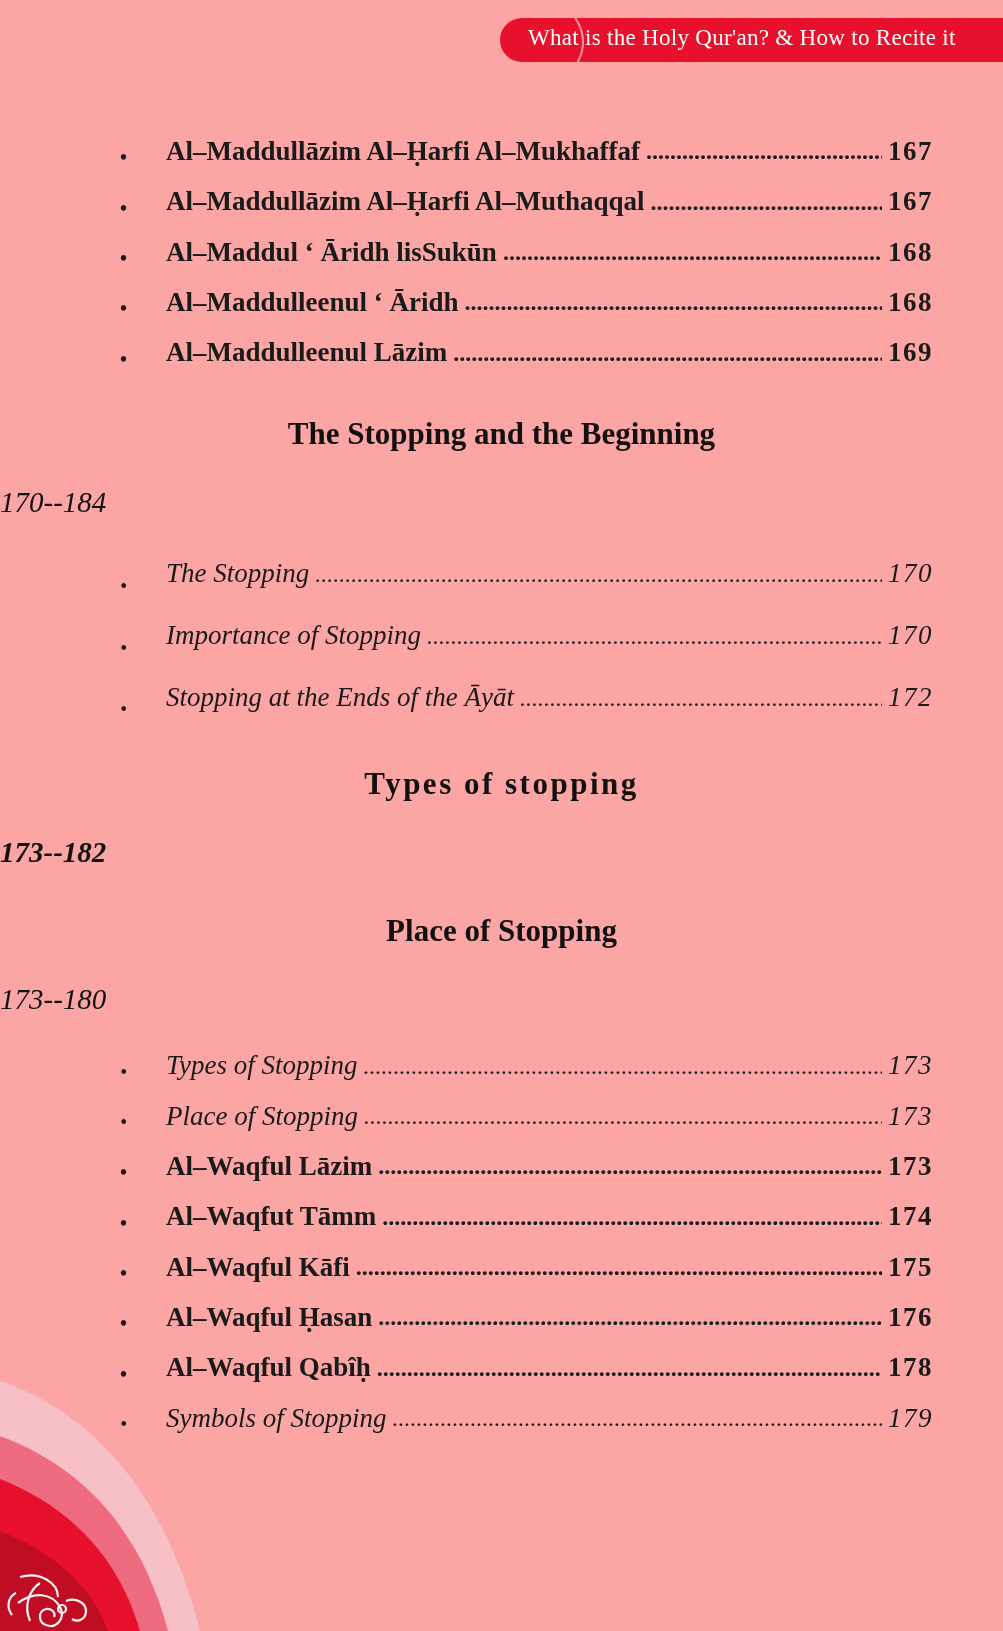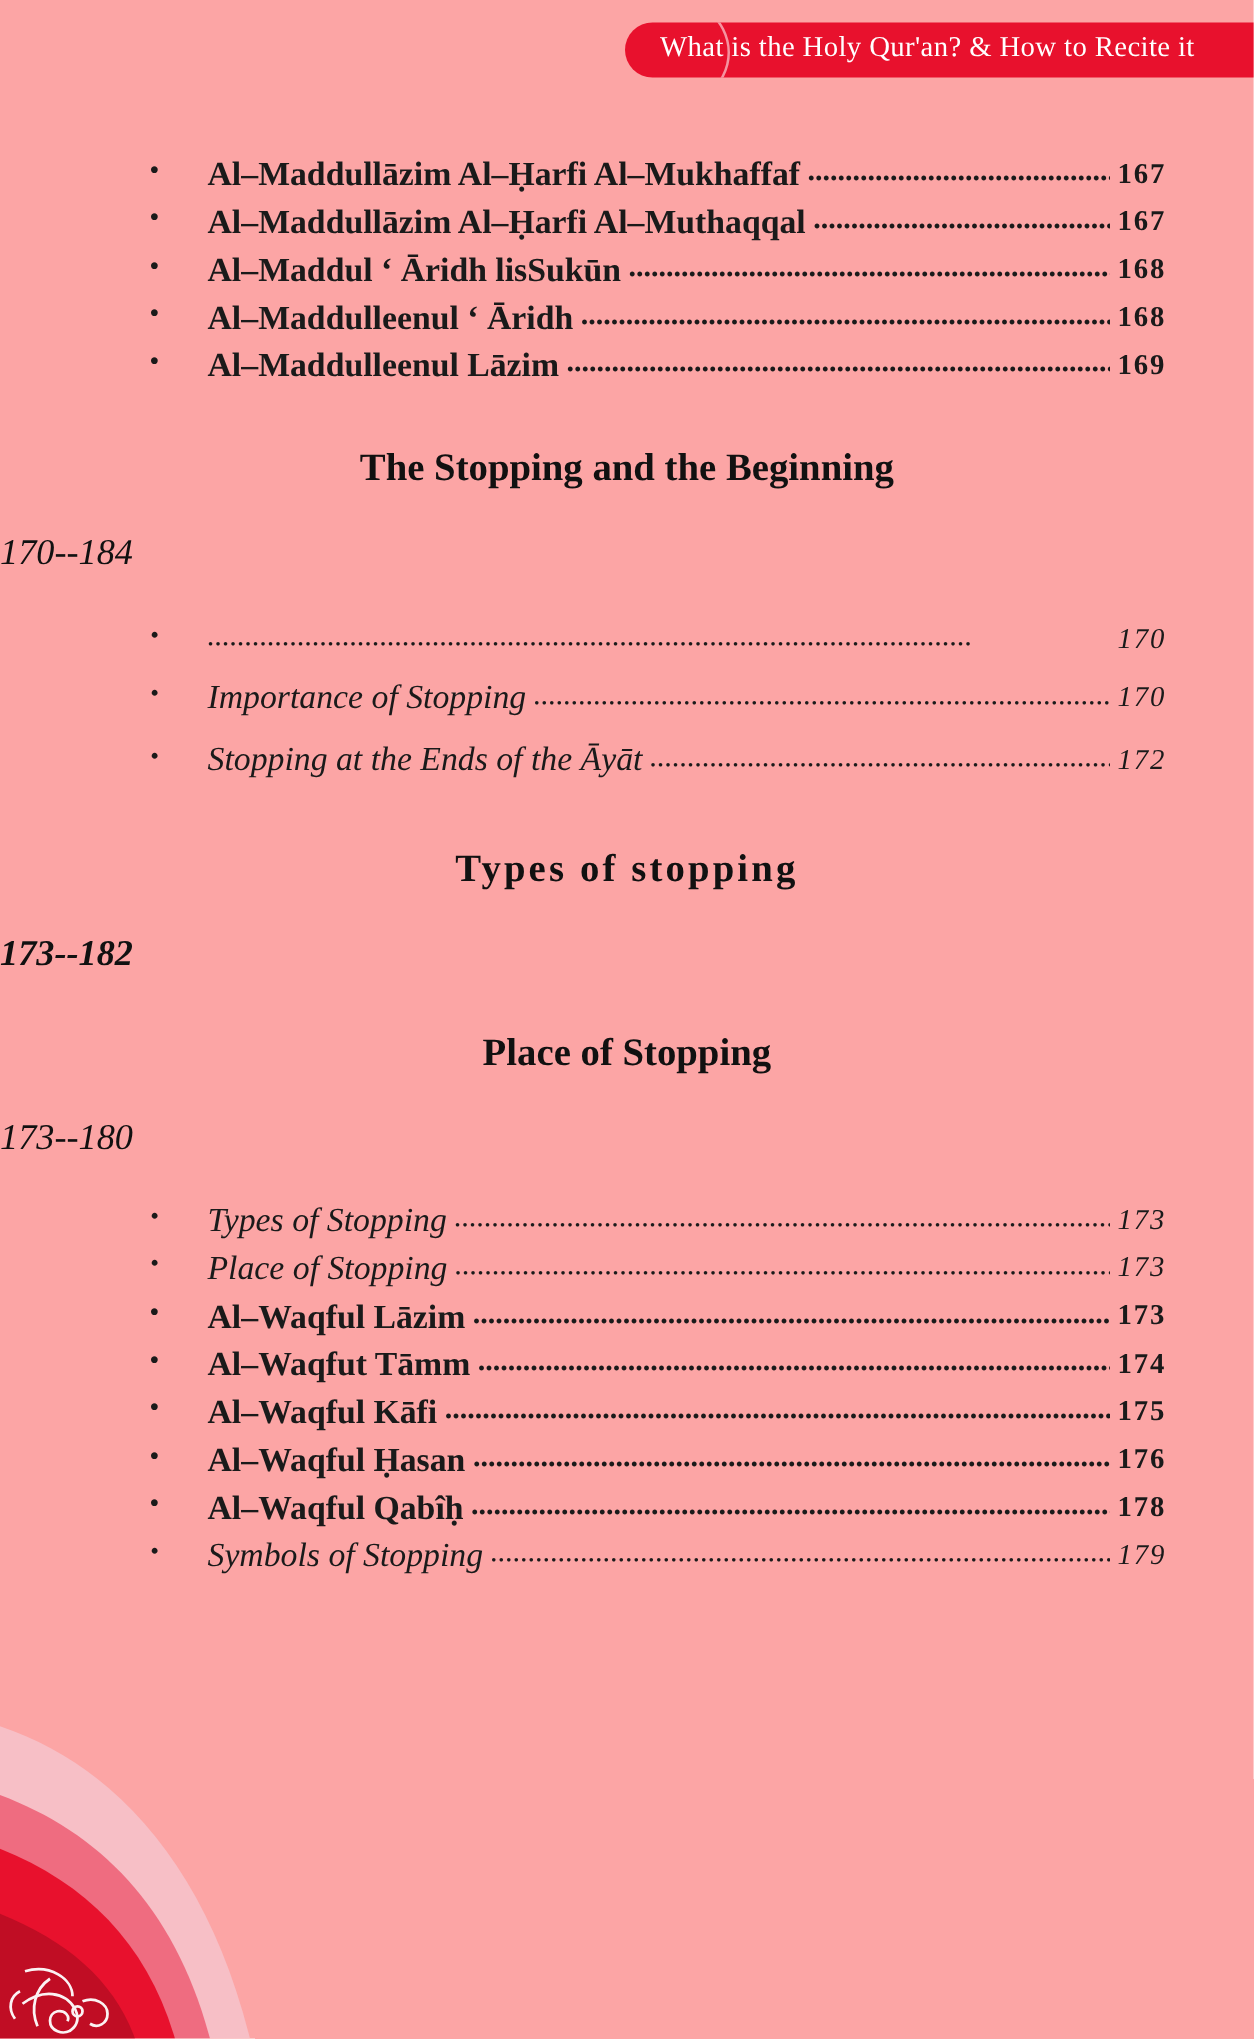--- a/index.html
+++ b/index.html
@@ -57,25 +57,26 @@
     left: 0;
     width: 1003px;
   }
   .toc-list {
     list-style: none;
     margin: 0;
     padding: 0 70px 0 120px;
   }
   .toc-item {
     display: flex;
-    align-items: center;
+    align-items: flex-end;
     font-size: 27px;
     line-height: 1.42;
     color: #1a1a1a;
     white-space: nowrap;
+    margin-top: 12px;
   }
   .toc-item .bullet {
     flex: 0 0 auto;
     width: 46px;
     font-size: 20px;
     color: #1a1a1a;
     line-height: 1;
     position: relative;
     top: -3px;
   }
@@ -91,21 +92,21 @@
     overflow: hidden;
     white-space: nowrap;
     color: #1a1a1a;
     font-size: 24px;
     position: relative;
     top: -2px;
   }
   .toc-item .page-no {
     flex: 0 0 auto;
     padding-left: 6px;
-    font-size: 23px;
+    font-size: 27px;
     letter-spacing: 1.5px;
   }
   .bold { font-weight: bold; }
   .italic { font-style: italic; }
 
   .heading {
     text-align: center;
     font-weight: bold;
     font-size: 31px;
     color: #111111;
@@ -183,20 +184,21 @@
         <span class="page-no">169</span>
       </li>
     </ul>
 
     <div class="heading">The Stopping and the Beginning</div>
     <div class="range italic">170--184</div>
 
     <ul class="toc-list list-gap-lg after-range">
       <li class="toc-item italic">
         <span class="bullet"></span>
+        <span class="label">The Stopping</span>
         <span class="dots">......................................................................................................</span>
         <span class="page-no">170</span>
       </li>
       <li class="toc-item italic">
         <span class="bullet"></span>
         <span class="label">Importance of Stopping</span>
         <span class="dots">......................................................................................................</span>
         <span class="page-no">170</span>
       </li>
       <li class="toc-item italic">

